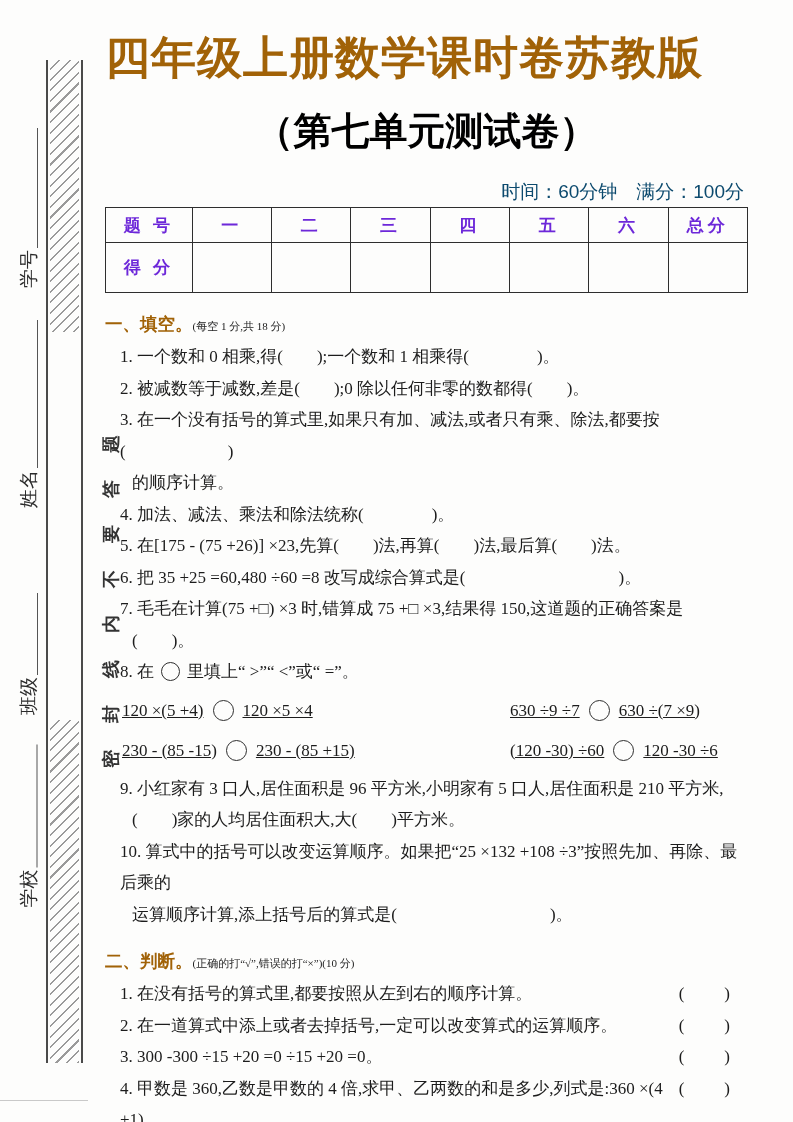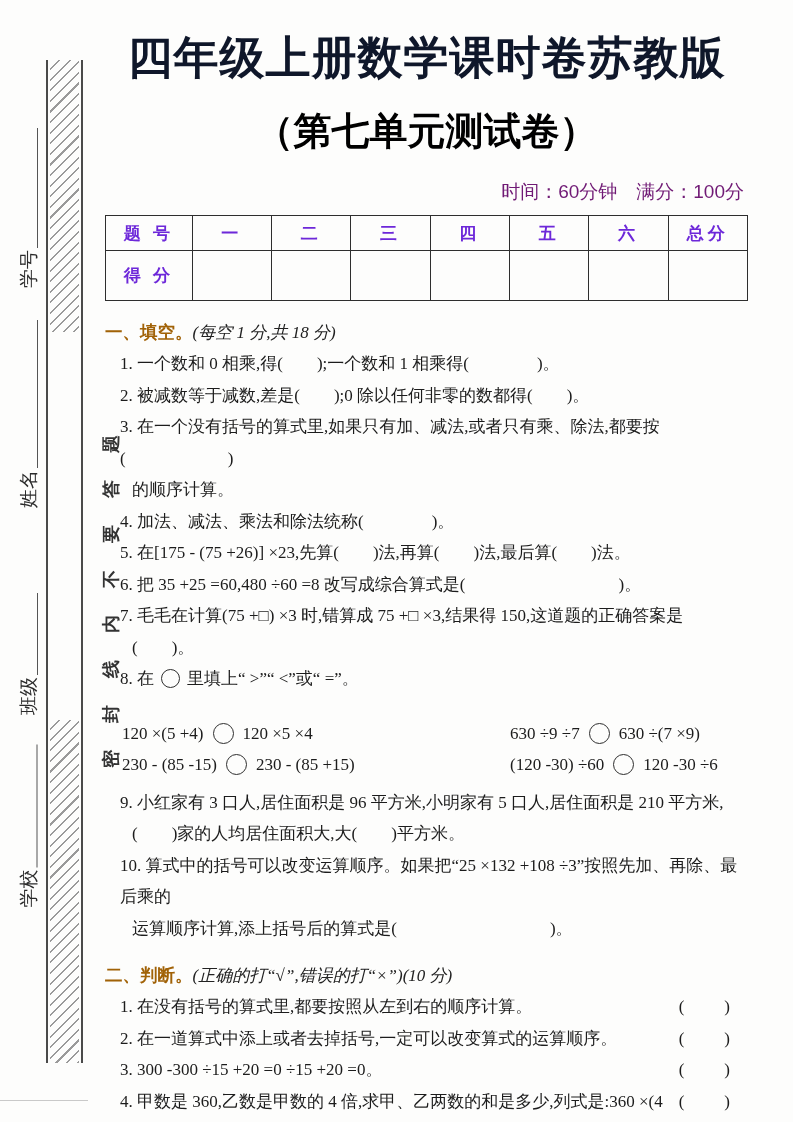--- a/index.html
+++ b/index.html
@@ -51,34 +51,33 @@
   .bottom-edge {
     position: absolute; left: 0; top: 1100px; width: 88px; height: 0;
     border-top: 1.5px solid #c9c9c9;
   }
 
   
   .content {
     position: absolute; left: 105px; top: 28px; width: 643px;
   }
   .exam-title {
-    text-align: center;
-    font-family: "Liberation Sans", "DejaVu Sans", sans-serif;
-    font-weight: 900; font-size: 45px; color: #0f172a;
+    font-family: "Liberation Sans", "DejaVu Sans", sans-serif;
+    font-weight: 900; font-size: 45px; color: #a16207;
     letter-spacing: 1px;
   }
   .exam-subtitle {
     text-align: center;
     font-family: "Liberation Sans", "DejaVu Sans", sans-serif;
     font-weight: 900; font-size: 38px; color: #000;
     margin-top: 18px;
   }
   .exam-meta {
-    text-align: right; font-size: 19px; color: #701a75;
-    margin-top: 22px; margin-bottom: 10px; padding-right: 4px;
+    text-align: right; font-size: 19px; color: #0c4a6e;
+    margin-top: 22px; margin-bottom: 2px; padding-right: 4px;
     font-family: "Liberation Sans", "DejaVu Sans", sans-serif;
   }
 
   table.score-table {
     width: 100%; border-collapse: collapse;
     table-layout: fixed;
   }
   table.score-table th, table.score-table td {
     border: 1.6px solid #2e2e2e;
     height: 35px; text-align: center;
@@ -89,30 +88,31 @@
   table.score-table col.first { width: 13.5%; }
 
   .section-heading {
     margin-top: 16px;
     font-size: 17.5px; line-height: 30px;
   }
   .section-heading .h-bold {
     font-family: "Liberation Sans", "DejaVu Sans", sans-serif;
     font-weight: bold; color: #a16207;
   }
-  .section-heading .h-note { font-style: italic; font-size: 17px; color: #222; }
+  .section-heading .h-note { font-size: 11px; color: #222; }
 
   .items { padding-left: 15px; font-size: 17px; }
   .line { line-height: 31.5px; white-space: pre-wrap; }
   .line.cont { padding-left: 12px; }
 
   .cmp-grid {
     display: grid; grid-template-columns: 388px 1fr;
-    margin-top: 23px; margin-bottom: 7px;
+    row-gap: 9px; margin-top: 7px; margin-bottom: 7px;
     padding-left: 2px;
+    text-decoration: underline;
   }
   .cmp-cell { line-height: 31px; white-space: nowrap; }
   .circle {
     display: inline-block; width: 21px; height: 21px;
     border: 1.6px solid #2e2e2e; border-radius: 50%;
     vertical-align: -5px; margin: 0 9px;
     background: transparent;
   }
   .circle.small { width: 19px; height: 19px; vertical-align: -4px; margin: 0 7px; }
 

